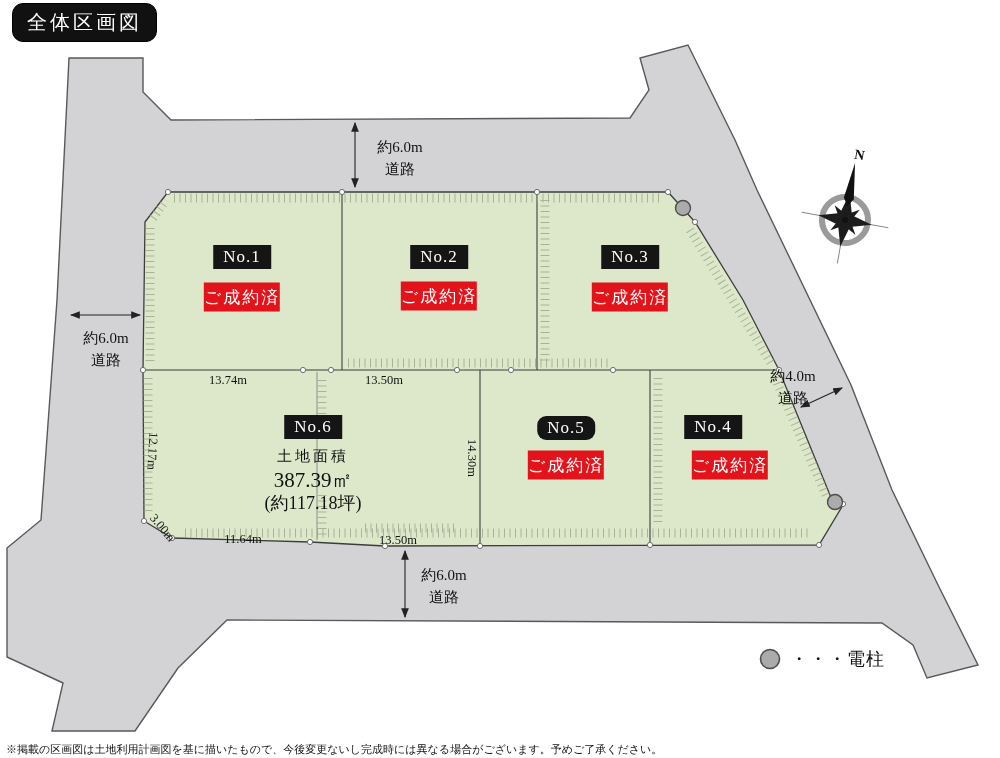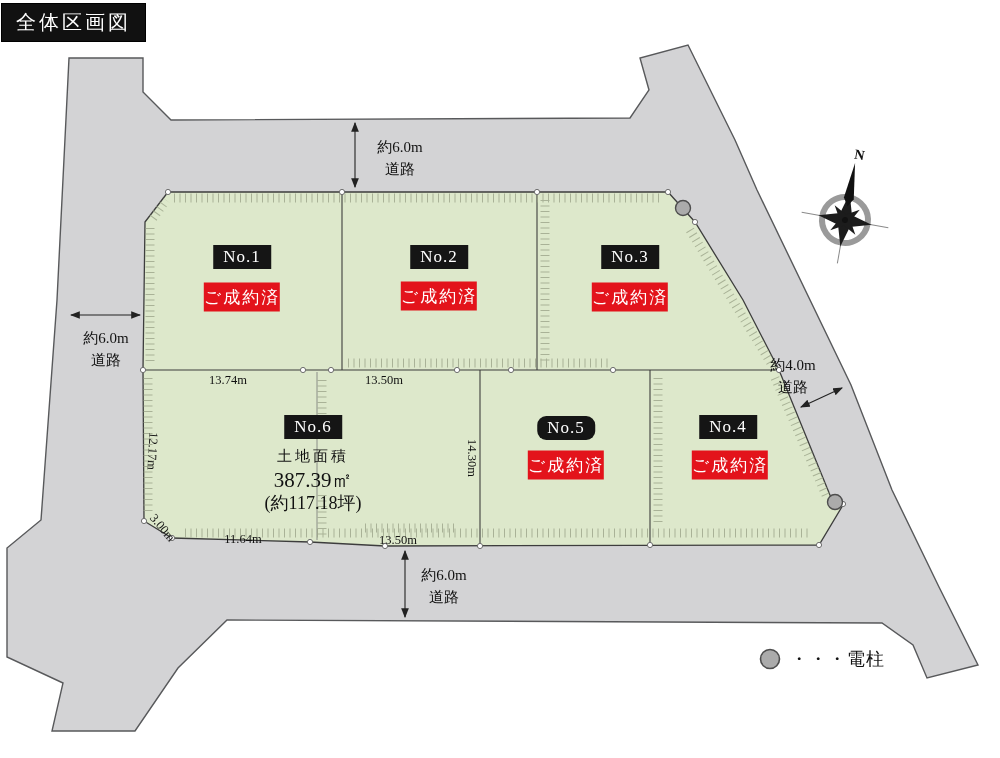--- a/index.html
+++ b/index.html
@@ -108,63 +108,64 @@
       <path d="M0,-27 L6,-6 L27,0 L6,6 L0,27 L-6,6 L-27,0 L-6,-6 Z" fill="#1c1c1c"></path>
       <path d="M0,-18 L4,-4 L18,0 L4,4 L0,18 L-4,4 L-18,0 L-4,-4 Z" fill="#1c1c1c" transform="rotate(45)"></path>
       <polygon points="0,-58 5,-22 0,-14 -5,-22" fill="#111"></polygon>
       <circle r="3" fill="#111"></circle>
       <text x="3" y="-62" text-anchor="middle" font-size="14" font-weight="bold" fill="#111">N</text>
     </g>
 
     <circle cx="770" cy="659" r="9.5" fill="#ababab" stroke="#4d4d4d" stroke-width="1.6"></circle>
   </svg>
 
-  <div class="abs title-box" style="left:1px;top:3px;">全体区画図</div>
+  <div class="abs title-box" style="left:12px;top:3px;border-radius:11px;">全体区画図</div>
 
   <div class="abs road-label cc" style="left:400px;top:159px;">
     <div>約6.0m</div>
     <div>道路</div>
   </div>
   <div class="abs road-label cc" style="left:106px;top:350px;">
     <div>約6.0m</div>
     <div>道路</div>
   </div>
   <div class="abs road-label cc" style="left:444px;top:587px;">
     <div>約6.0m</div>
     <div>道路</div>
   </div>
-  <div class="abs road-label cc" style="left:793px;top:377px;">
+  <div class="abs road-label cc" style="left:793px;top:388px;">
     <div>約4.0m</div>
     <div>道路</div>
   </div>
 
   <div class="abs lot-id cc" style="left:242px;top:257px;">No.1</div>
   <div class="abs lot-status cc" style="left:242px;top:297px;">ご成約済</div>
 
   <div class="abs lot-id cc" style="left:439px;top:257px;">No.2</div>
   <div class="abs lot-status cc" style="left:439px;top:296px;">ご成約済</div>
 
   <div class="abs lot-id cc" style="left:630px;top:257px;">No.3</div>
   <div class="abs lot-status cc" style="left:630px;top:297px;">ご成約済</div>
 
-  <div class="abs lot-id cc" style="left:728px;top:427px;">No.4</div>
+  <div class="abs lot-id cc" style="left:713px;top:427px;">No.4</div>
   <div class="abs lot-status cc" style="left:730px;top:465px;">ご成約済</div>
 
   <div class="abs lot-id cc" style="left:566px;top:428px;border-radius:9px;">No.5</div>
   <div class="abs lot-status cc" style="left:566px;top:465px;">ご成約済</div>
 
   <div class="abs lot-id cc" style="left:313px;top:427px;">No.6</div>
   <div class="abs area-title cc" style="left:313px;top:456px;">土地面積</div>
   <div class="abs area-value cc" style="left:313px;top:480px;">387.39㎡</div>
   <div class="abs area-tsubo cc" style="left:313px;top:503px;">(約117.18坪)</div>
 
   <div class="abs dim cc" style="left:228px;top:380px;">13.74m</div>
   <div class="abs dim cc" style="left:384px;top:380px;">13.50m</div>
   <div class="abs dim rot93" style="left:152px;top:451px;">12.17m</div>
   <div class="abs dim rot50" style="left:162px;top:528px;">3.00m</div>
   <div class="abs dim cc" style="left:243px;top:539px;">11.64m</div>
   <div class="abs dim cc" style="left:398px;top:540px;">13.50m</div>
   <div class="abs dim rot90" style="left:471px;top:458px;">14.30m</div>
 
   <div class="abs legend-label" style="left:790px;top:659px;">・・・電柱</div>
 
+  <div class="abs disclaimer" style="left:6px;top:742px;">※掲載の区画図は土地利用計画図を基に描いたもので、今後変更ないし完成時には異なる場合がございます。予めご了承ください。</div>
 
 </div>
 
 </body></html>

